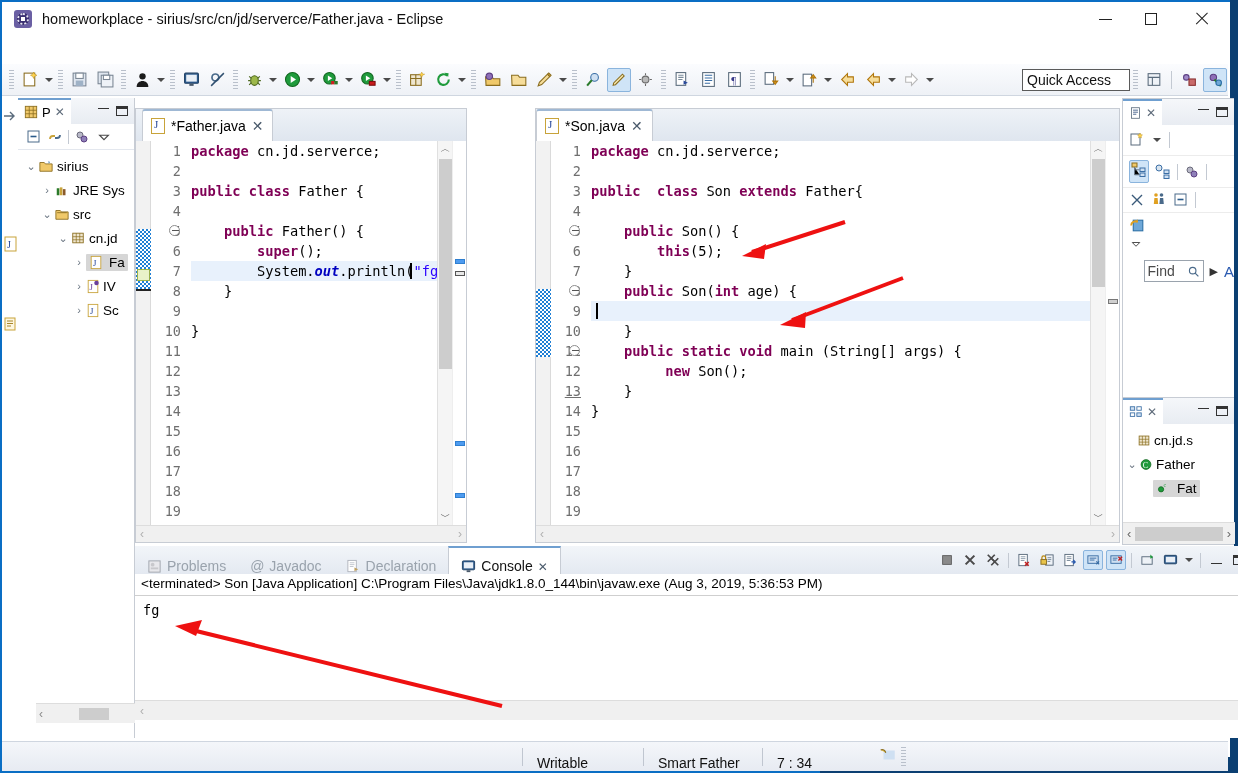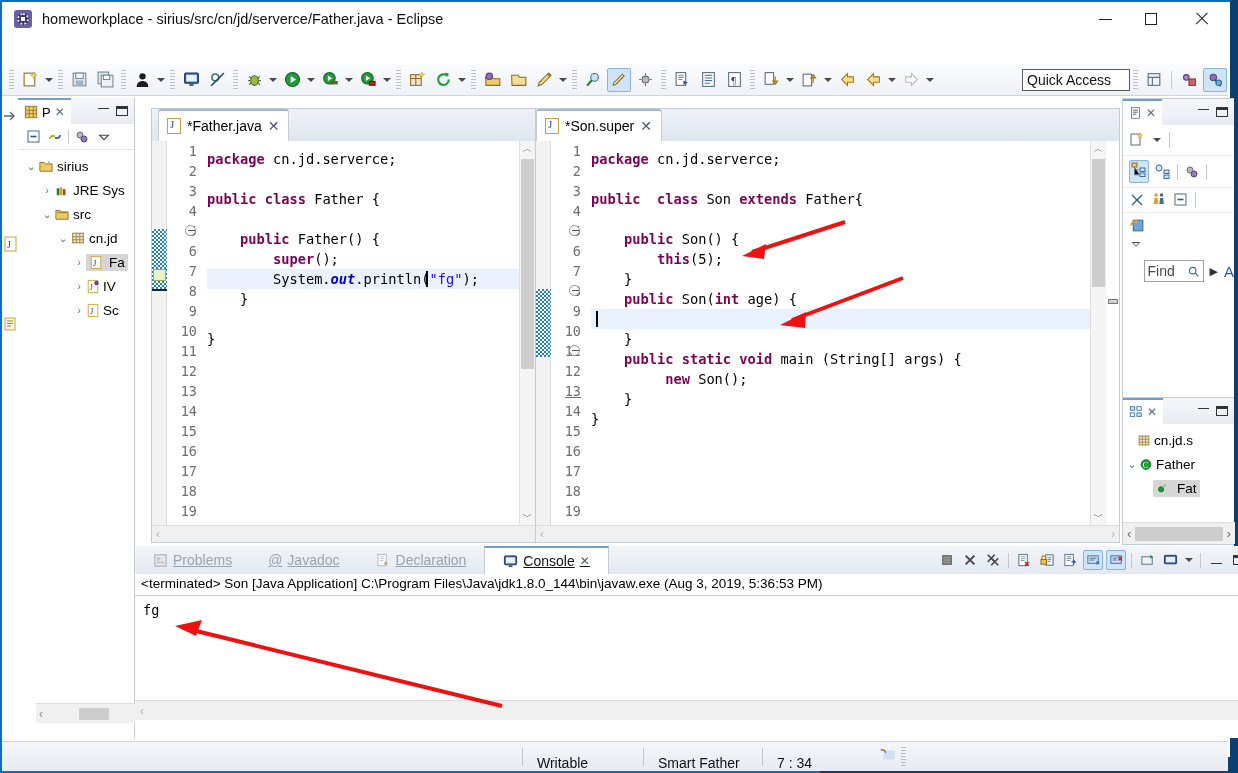--- a/index.html
+++ b/index.html
@@ -81,39 +81,39 @@
   .tree { padding:4px 0 0 2px; font-size:13.5px; }
   .trow { display:flex; align-items:center; height:24px; white-space:nowrap; }
   .trow .sel-bg { background:#d6d6d6; padding:1px 3px; border-radius:1px; }
   .twist { width:14px; text-align:center; color:#6b7683; font-size:11px; flex:none; }
   .tlabel { margin-left:3px; }
 
   
   .editorarea { position:absolute; left:135px; top:108px; width:985px; height:435px; }
   .edpane { position:absolute; top:0; height:435px; background:#fff;
      border:1px solid #c7ccd4; }
-  .ed-left { left:16px; width:398px; }
+  .ed-left { left:0; width:332px; }
   .ed-right { left:400px; width:585px; }
   .edtabrow { height:32px; background:linear-gradient(#eef2f7,#dfe6ef); position:relative; }
   .edtab { position:absolute; left:6px; top:0; height:32px; display:flex; align-items:center;
      gap:6px; padding:0 9px 0 8px; background:#fff; border-top:2px solid #9fb8d4;
      border-left:1px solid #c7ccd4; border-right:1px solid #c7ccd4;
      border-top-left-radius:3px; border-top-right-radius:3px; font-size:14px; }
   .jfile { width:14px; height:16px; flex:none; position:relative;
      background:#fff; border:1px solid #c8a33a; }
   .jfile::after{ content:"J"; position:absolute; left:2px; top:-1px; font-size:11px;
      color:#2a4a9b; font-family:"Liberation Serif",serif; }
   .codewrap { position:absolute; left:0; right:0; top:32px; bottom:0; display:flex; }
   .markerbar { width:15px; background:#f2f2f2; border-right:1px solid #dadada; position:relative; }
   .gutter { width:36px; background:#fff; text-align:right; padding-right:6px;
      font-family:"DejaVu Sans Mono", monospace; font-size:13.5px; color:#6f6f6f;
      position:relative; }
   .code { flex:1; position:relative; overflow:hidden;
      font-family:"DejaVu Sans Mono", monospace; font-size:13.7px; color:#000;
-     white-space:pre; padding-left:4px;margin-top:8px; }
+     white-space:pre; padding-left:4px; }
   .ln { height:20px; line-height:20px; }
   .cl { height:20px; line-height:20px; position:relative; }
   .cl.hl { background:#e8f1fc; }
   .kw { color:#7f0055; font-weight:bold; }
   .str { color:#2a00ff; }
   .fld { color:#0000c0; font-style:italic; font-weight:bold; }
   .fold { position:absolute; right:1px; top:4px; width:11px; height:11px;
      border:1px solid #8d8d8d; background:#fff; border-radius:50%; }
   .fold::after{ content:""; position:absolute; left:2px; top:4px; width:7px; height:1px; background:#555;}
   .vscroll { width:15px; background:#f5f5f5; border-left:1px solid #e0e0e0; position:relative;}
@@ -128,22 +128,22 @@
      border-top:1px solid #ddd; display:flex; align-items:center;
      justify-content:space-between; color:#b0b0b0; font-size:12px; padding:0 4px; }
   .occ { position:absolute; left:0; width:15px; background:
      repeating-conic-gradient(#1f7fd4 0 25%, #ffffff 0 50%) 0 0/4px 4px; }
 
   
   .console { position:absolute; left:135px; top:546px; width:1120px; height:192px;
      background:#fff; }
   .contabs { height:28px; display:flex; align-items:center; gap:0px;
      background:linear-gradient(#f2f5f9,#e4e9f1); position:relative; }
-  .contab { height:28px; display:flex; align-items:center; gap:5px; padding:0 18px;
-     font-size:14px; color:#9aa3ad;text-decoration:underline; }
+  .contab { height:28px; display:flex; align-items:flex-end; gap:5px; padding:0 12px;
+     font-size:14px; color:#9aa3ad; }
   .contab.active { background:#fff; color:#111; border-top:2px solid #6f9fd0;
      border-left:1px solid #c7ccd4; border-right:1px solid #c7ccd4; }
   .contools { margin-left:auto; display:flex; align-items:center; gap:3px; padding-right:6px;}
   .ctool { width:20px; height:20px; display:flex; align-items:center; justify-content:center;}
   .ctool.on { background:#cfe4f7; border:1px solid #8ab4dd; border-radius:2px; }
   .conhead { height:22px; font-size:13.5px; padding:2px 0 0 6px; border-bottom:1px solid #cfcfcf;
      white-space:nowrap; }
   .conbody { position:relative; height:120px; font-size:13.5px;
      font-family:"DejaVu Sans Mono", monospace; padding:6px 0 0 8px; background:#fff;
      border-right:1px solid #e0e0e0; }
@@ -581,21 +581,21 @@
         <span>‹</span>
         <span>›</span>
       </div>
     </div>
   </div>
 
   <div class="edpane ed-right">
     <div class="edtabrow">
       <div class="edtab" style="left:0">
         <span class="jfile"></span>
-        <span>*Son.super</span>
+        <span>*Son.java</span>
         <span style="color:#4a5a6b">✕</span>
       </div>
     </div>
     <div class="codewrap">
       <div class="markerbar">
         <div class="occ" style="top:148px;height:68px"></div>
       </div>
       <div class="gutter">
         <div class="ln">1</div>
         <div class="ln">2</div>

